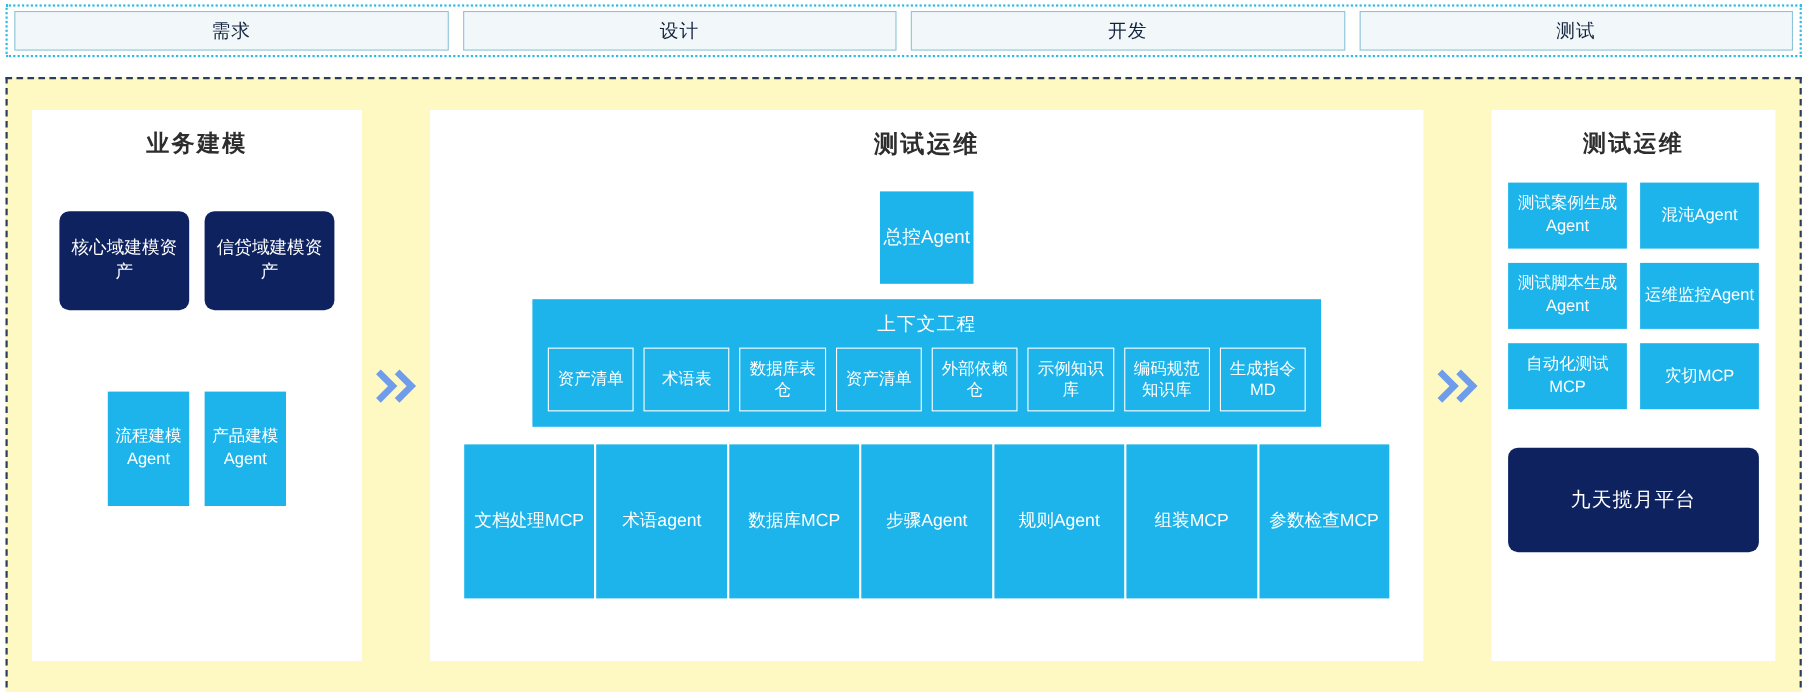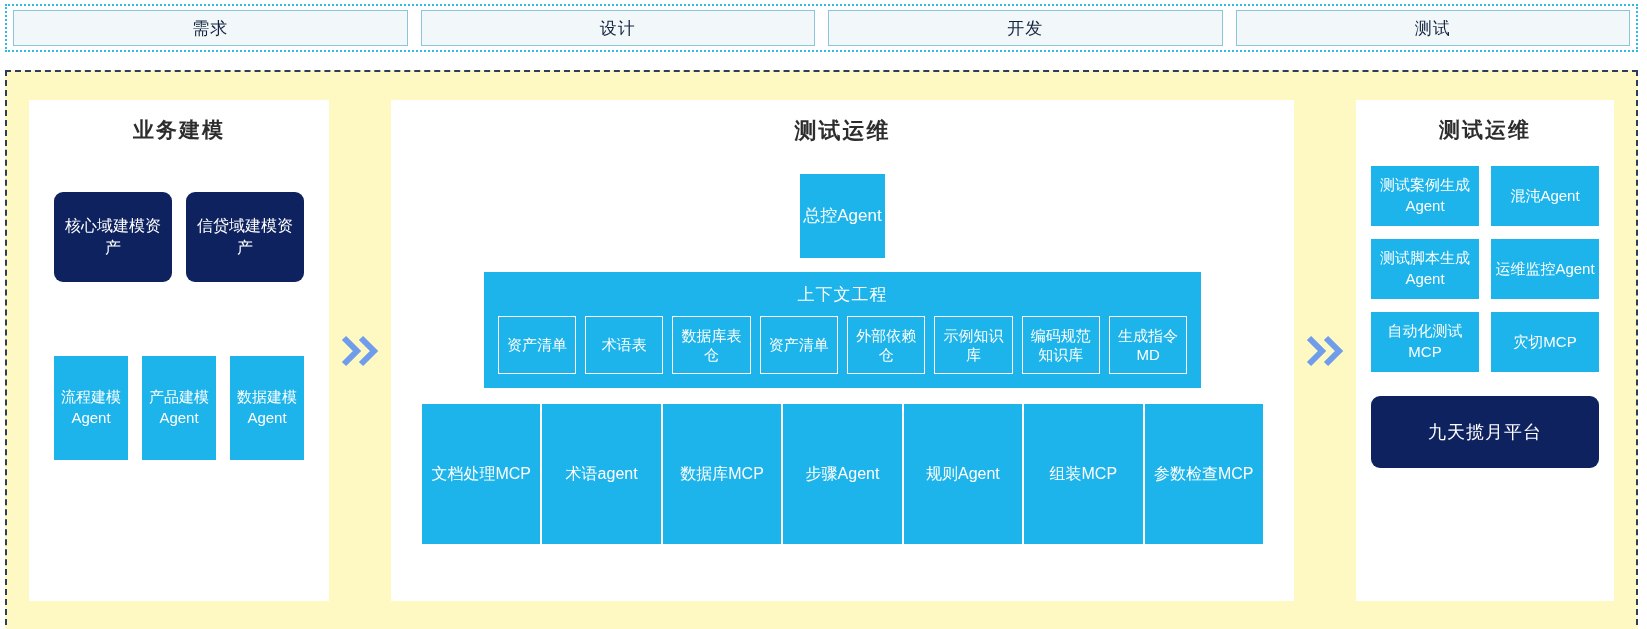--- a/index.html
+++ b/index.html
@@ -218,23 +218,23 @@
     margin-top: 22px;
     display: grid;
     grid-template-columns: 108px 108px;
     grid-gap: 13px 12px;
   }
   .right-grid .box-blue {
     height: 60px;
     font-size: 15px;
   }
   .platform-box {
-    margin-top: 24px;
+    margin-top: 35px;
     width: 228px;
-    height: 72px;
+    height: 95px;
     font-size: 18px;
     letter-spacing: 1px;
   }
 </style>
 </head>
 <body>
 
 <div id="root">
 
   <div class="phase-strip">
@@ -250,21 +250,20 @@
       <div class="panel-title">业务建模</div>
 
       <div class="left-assets">
         <div class="box-navy">核心域建模资产</div>
         <div class="box-navy">信贷域建模资产</div>
       </div>
 
       <div class="left-agents">
         <div class="box-blue">流程建模Agent</div>
         <div class="box-blue">产品建模Agent</div>
-        <div class="box-blue">数据建模Agent</div>
       </div>
     </div>
 
     <div class="chev">
       <svg width="40" height="34" viewBox="0 0 40 34" aria-hidden="true">
         <path d="M4 4 L17 17 L4 30" fill="none" stroke="#6f9ceb" stroke-width="6" stroke-linecap="butt" stroke-linejoin="miter"></path>
         <path d="M21 4 L34 17 L21 30" fill="none" stroke="#6f9ceb" stroke-width="6" stroke-linecap="butt" stroke-linejoin="miter"></path>
       </svg>
     </div>
 

